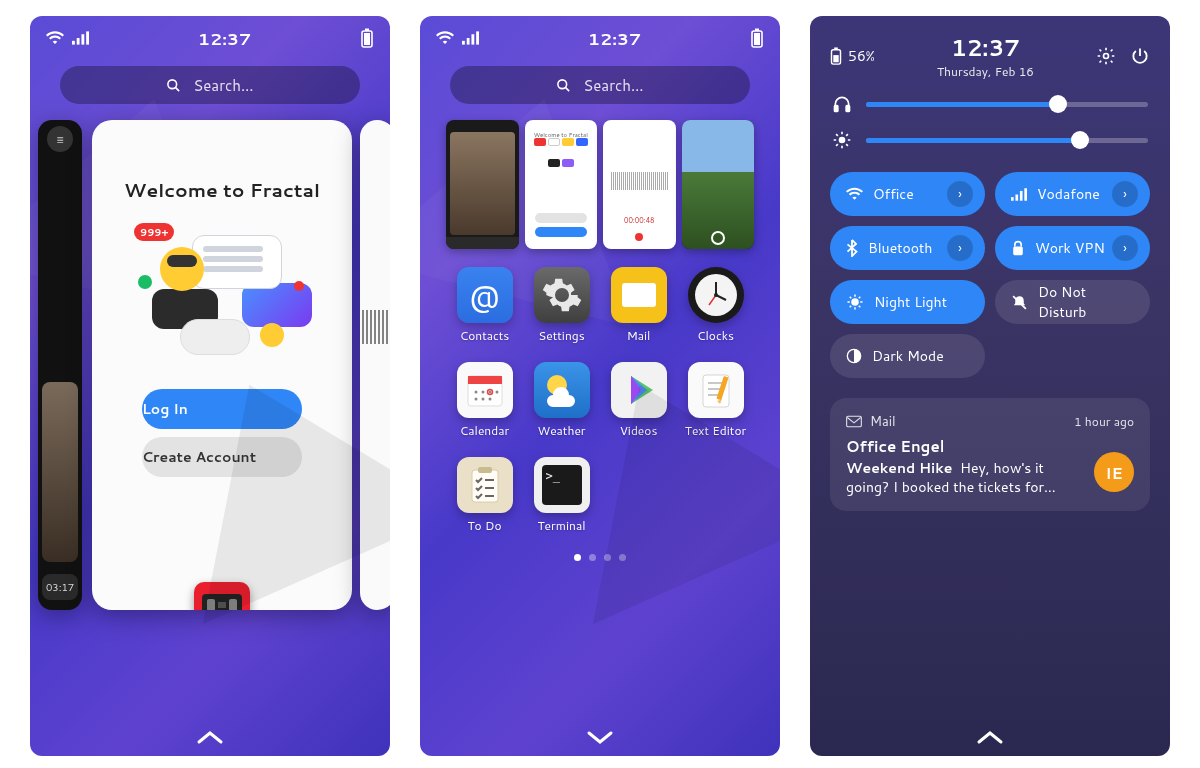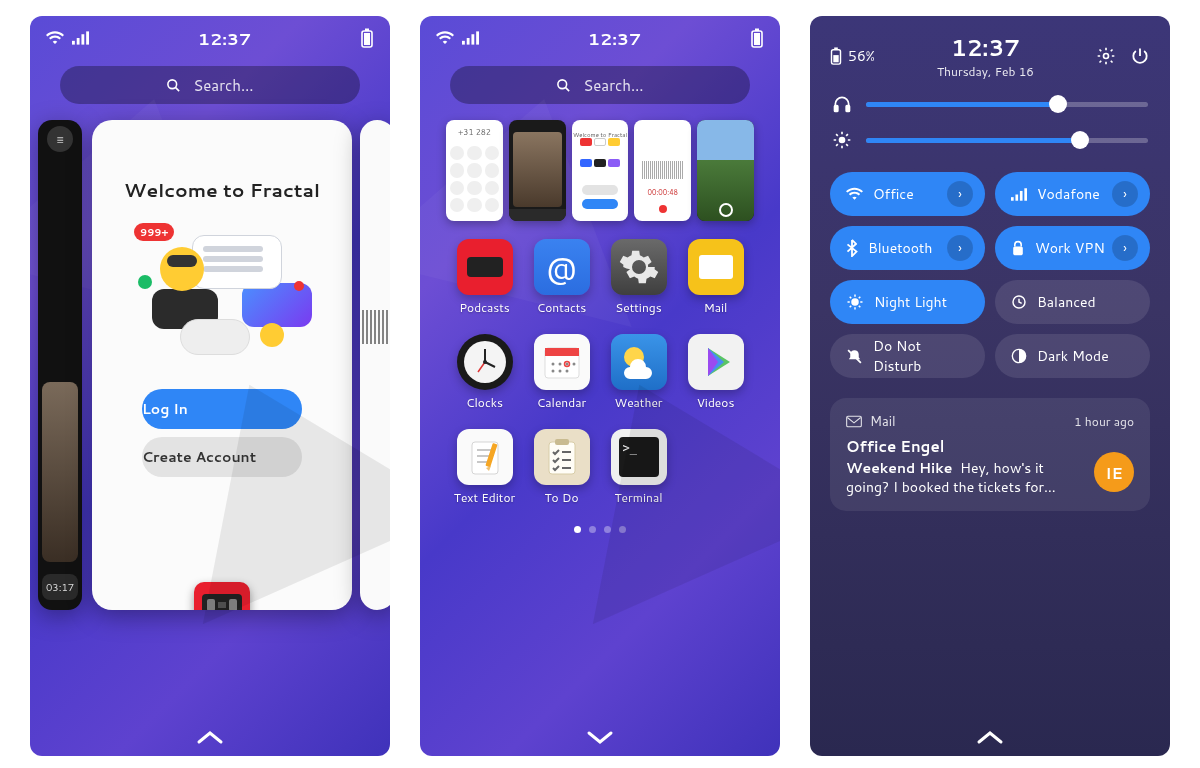--- a/index.html
+++ b/index.html
@@ -297,37 +297,20 @@
     <span>
         <svg width="15" height="15" viewBox="0 0 24 24" fill="none" stroke="#fff" stroke-width="2.5">
           <circle cx="10" cy="10" r="7"></circle>
           <line x1="21" y1="21" x2="15" y2="15"></line>
         </svg>
       </span>
     <span>Search…</span>
   </div>
 
   <div class="recent-strip">
-    <div class="recent">
-      <div class="tinytext">+31 282</div>
-      <div class="keypad">
-          <span></span>
-          <span></span>
-          <span></span>
-          <span></span>
-          <span></span>
-          <span></span>
-          <span></span>
-          <span></span>
-          <span></span>
-          <span></span>
-          <span></span>
-          <span></span>
-        </div>
-    </div>
     <div class="recent dark">
       <div class="photo"></div>
         <div class="barbot"></div>
     </div>
     <div class="recent">
       <div class="tinytext" style="font-size:6px;margin-top:10px;">Welcome to Fractal</div>
       <div class="mini">
         <span style="background:#e33"></span>
           <span style="background:#fff;border:1px solid #ccc"></span>
         <span style="background:#fc3"></span>
@@ -343,24 +326,20 @@
       <div class="rectxt">00:00:48</div>
       <div class="recdot"></div>
     </div>
     <div class="recent dark">
       <div class="landscape"></div>
       <div style="position:absolute;bottom:4px;left:50%;transform:translateX(-50%);width:14px;height:14px;border:2px solid #fff;border-radius:50%;"></div>
     </div>
   </div>
 
   <div class="app-grid" id="app-grid">
-      <div class="app">
-        <div class="tile podcasts"></div>
-        <div class="label">Podcasts</div>
-      </div>
       <div class="app">
         <div class="tile contacts">@</div>
         <div class="label">Contacts</div>
       </div>
       <div class="app">
         <div class="tile settings">
           <svg width="42" height="42" viewBox="0 0 24 24" fill="#e8e8e8">
             <path d="M12 8a4 4 0 1 0 0 8 4 4 0 0 0 0-8zm9 4a9 9 0 0 1-.1 1.3l2.1 1.6-2 3.5-2.5-1a7 7 0 0 1-2.2 1.3l-.4 2.6h-4l-.4-2.6a7 7 0 0 1-2.2-1.3l-2.5 1-2-3.5 2.1-1.6A9 9 0 0 1 3 12a9 9 0 0 1 .1-1.3L1 9.1l2-3.5 2.5 1A7 7 0 0 1 7.7 5.3L8.1 2.7h4l.4 2.6a7 7 0 0 1 2.2 1.3l2.5-1 2 3.5-2.1 1.6c.1.4.1.9.1 1.3z"></path>
           </svg>
         </div>
@@ -591,29 +570,20 @@
               <line x1="17" y1="17" x2="19.1" y2="19.1"></line>
               <line x1="4.9" y1="19.1" x2="7" y2="17"></line>
               <line x1="17" y1="7" x2="19.1" y2="4.9"></line>
             </g>
           </svg>
         </span>
         <span class="lbl">Night Light</span>
       </div>
       <div class="qs">
         <span>
-          <svg width="16" height="16" viewBox="0 0 24 24" fill="none" stroke="#fff" stroke-width="2.2">
-            <circle cx="12" cy="12" r="9"></circle>
-            <polyline points="12 7 12 12 16 14"></polyline>
-          </svg>
-        </span>
-        <span class="lbl">Balanced</span>
-      </div>
-      <div class="qs">
-        <span>
           <svg width="17" height="17" viewBox="0 0 24 24" fill="#fff">
             <path d="M12 3a6 6 0 0 0-6 6v4l-2 3h16l-2-3V9a6 6 0 0 0-6-6z"></path>
             <line x1="3" y1="3" x2="21" y2="21" stroke="#fff" stroke-width="2.5"></line>
           </svg>
         </span>
         <span class="lbl">Do Not Disturb</span>
       </div>
       <div class="qs">
         <span>
           <svg width="16" height="16" viewBox="0 0 24 24" fill="#fff">

